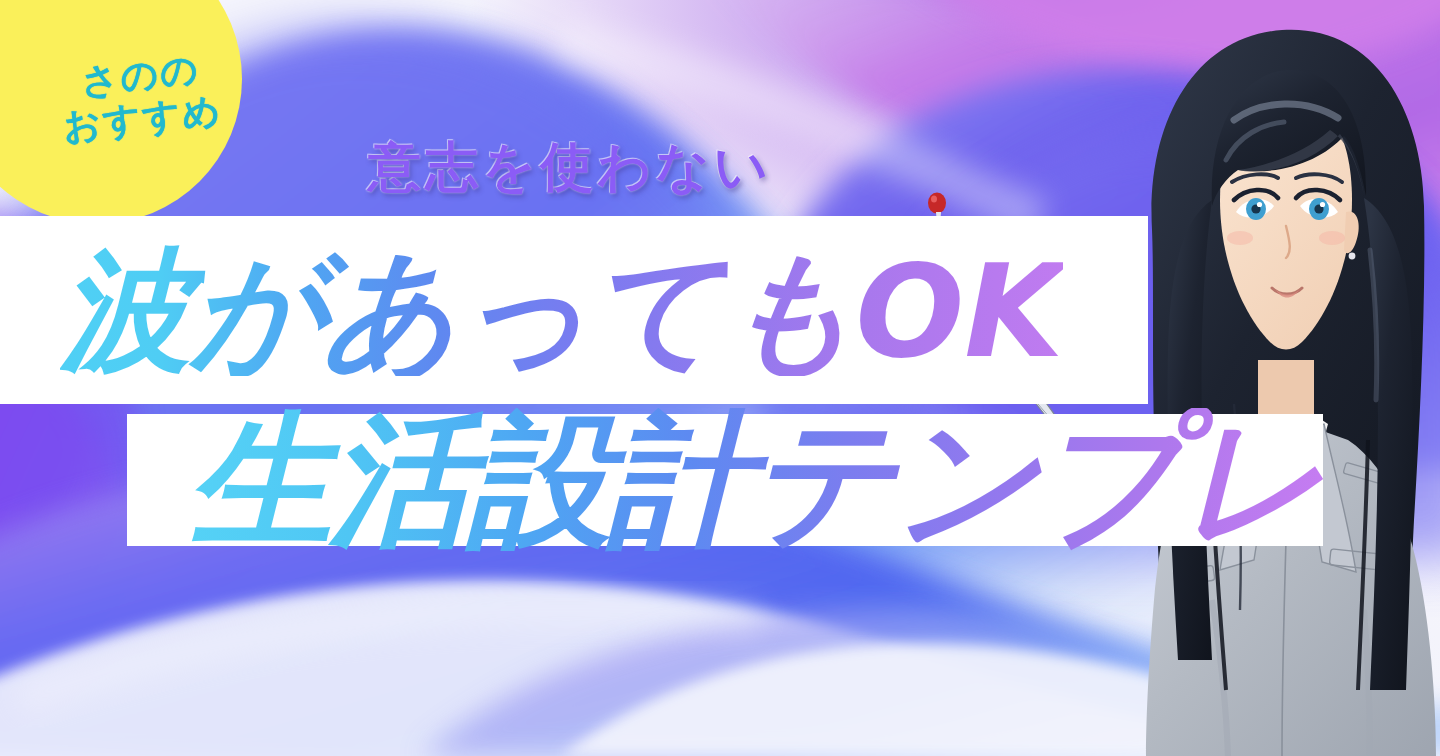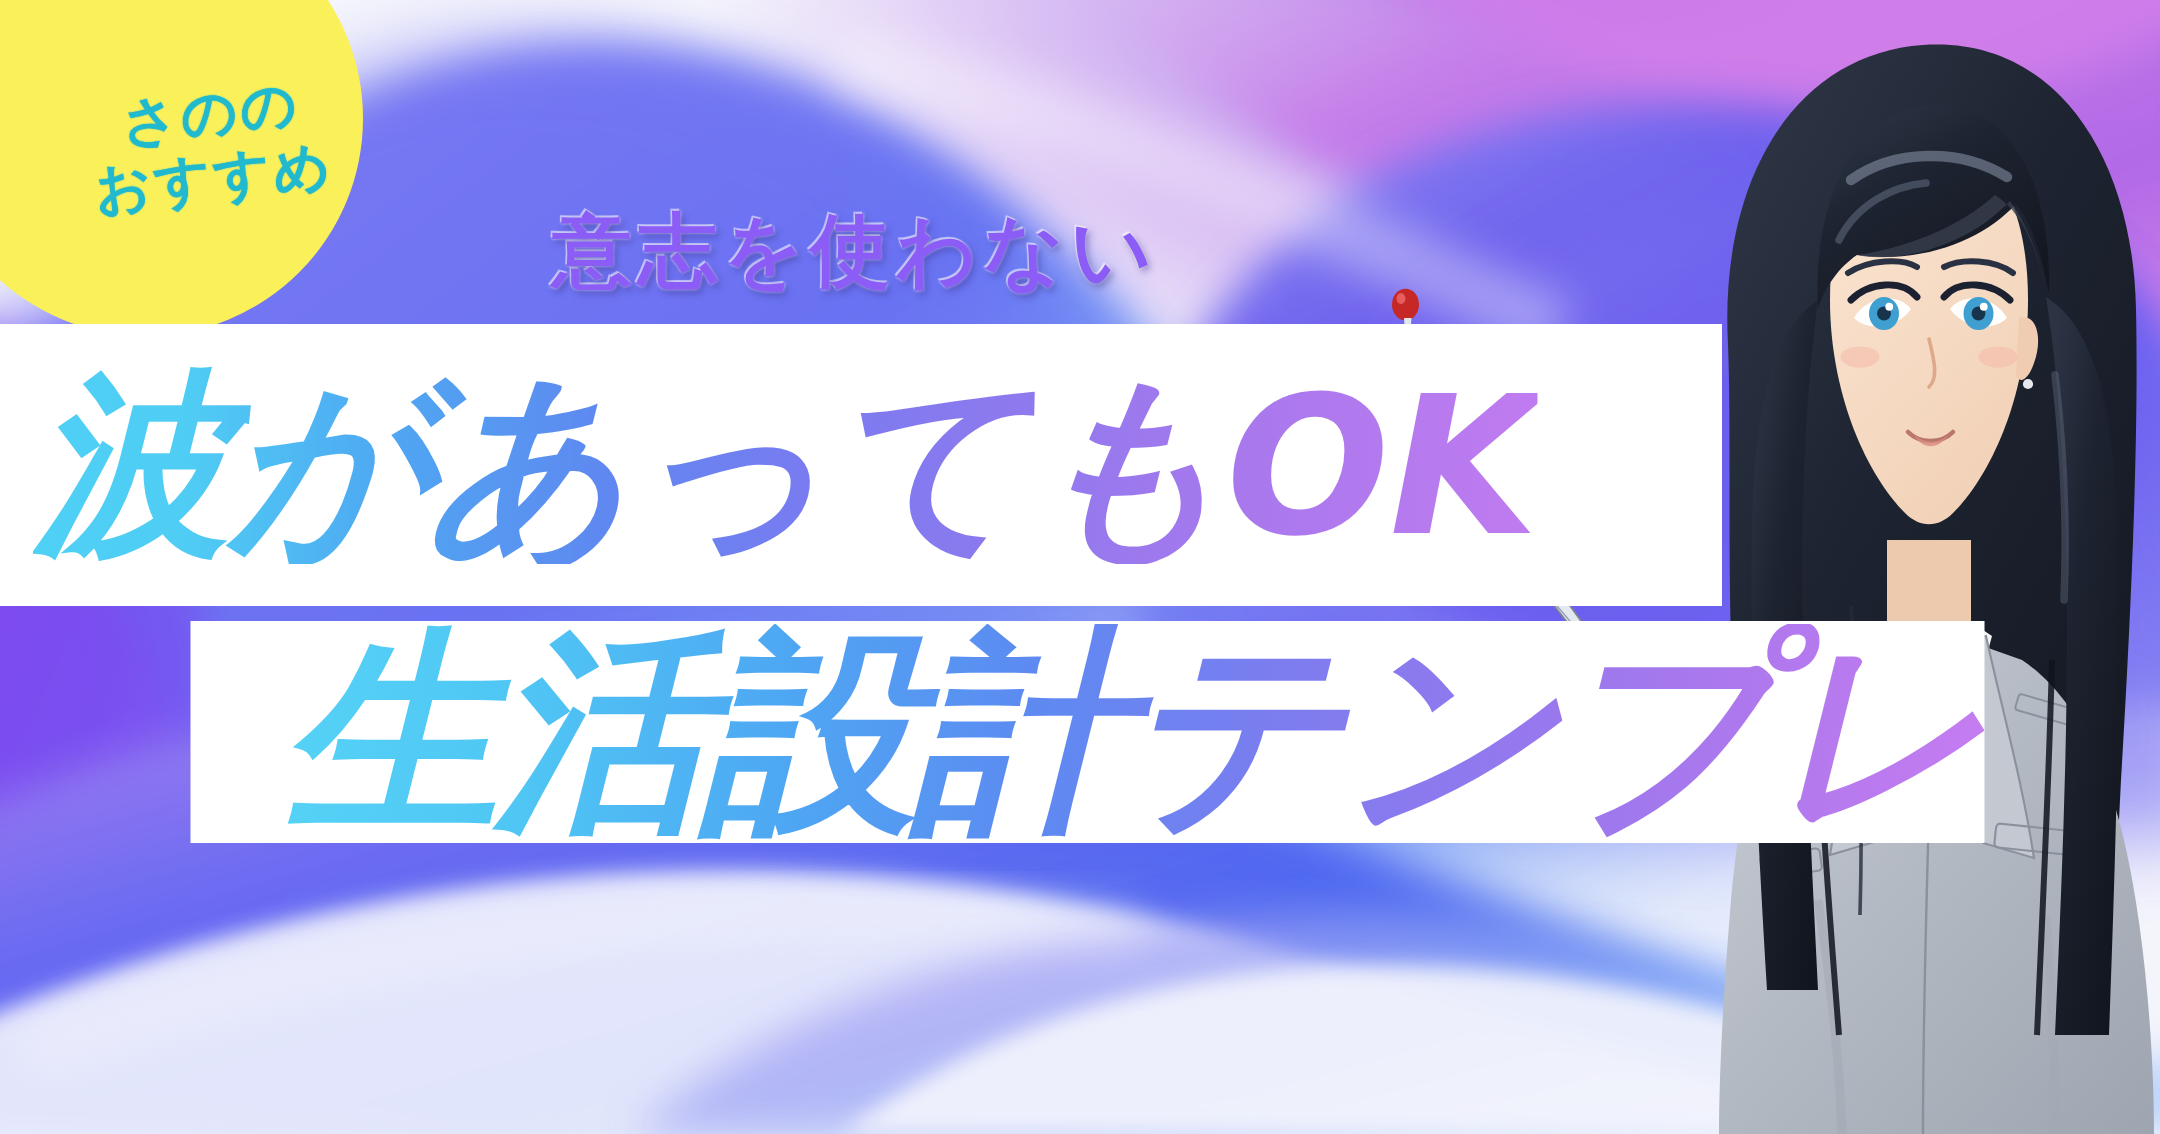--- a/index.html
+++ b/index.html
@@ -69,34 +69,34 @@
 
   
   .band{
     position:absolute;
     background:#ffffff;
     z-index:7;
     display:flex;align-items:center;
     overflow:visible;
   }
   .band1{left:-30px;top:216px;width:1178px;height:188px;}
-  .band2{left:127px;top:414px;width:1196px;height:148px;}
+  .band2{left:127px;top:414px;width:1196px;height:132px;}
 
   .headline{
     font-weight:bold;
     font-style:italic;
     white-space:nowrap;
     line-height:1;
     background-clip:text;
     -webkit-background-clip:text;
     color:transparent;
     -webkit-text-fill-color:transparent;
   }
   .hl1{
-    margin-left:52px;
+    margin-left:90px;
     font-size:132px;
     letter-spacing:-2px;
     background-image:linear-gradient(90deg,
         #4fd0f5 0%, #4fcdf4 10%, #4fa6f2 24%,
         #5f88f0 38%, #7a7bf0 52%, #8f79ee 66%,
         #a878ed 80%, #c07bf0 100%);
     text-decoration:underline;
   }
   .hl1 .ok{font-size:128px;letter-spacing:0px;}
   .hl2{

